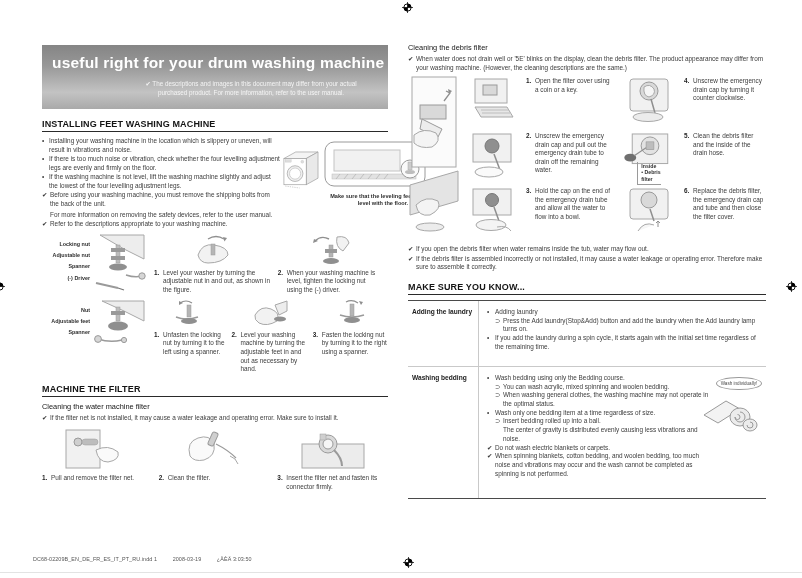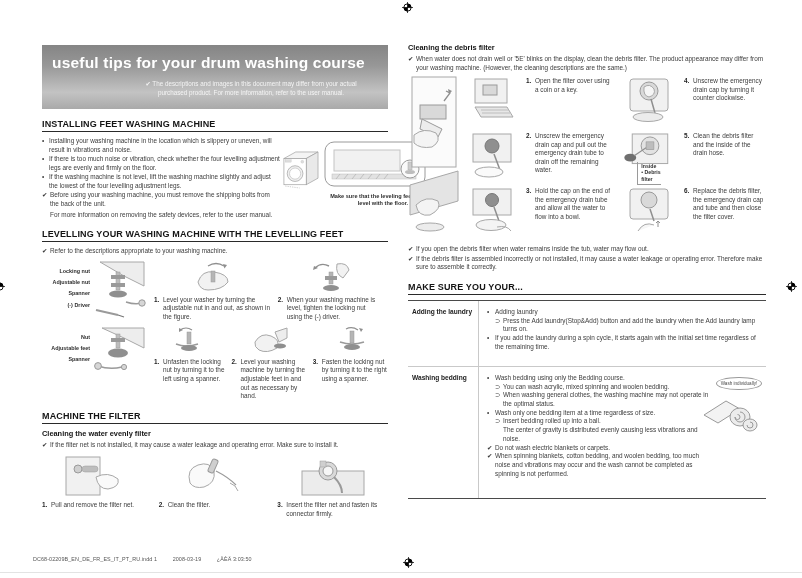--- a/index.html
+++ b/index.html
@@ -10,21 +10,21 @@
   
   .col-left{position:absolute;left:42px;top:45px;width:346px;}
   .col-right{position:absolute;left:408px;top:40px;width:358px;}
   
   .banner{height:64px;background:linear-gradient(180deg,#858585 0%,#979797 32%,#c3c3c3 74%,#a9a9a9 100%);}
   .banner-title{font-size:15.5px;font-weight:bold;color:#ffffff;padding:9px 0 0 10px;letter-spacing:.2px;}
   .banner-note{font-size:6.3px;color:#f4f4f4;text-align:center;margin-top:7px;padding-left:72px;line-height:1.5;}
   
   .h-section{font-size:9px;font-weight:bold;color:#141414;border-bottom:1.8px solid #2a2a2a;
              padding-bottom:2px;margin:10px 0 5px 0;letter-spacing:.15px;}
-  .h-sub{font-size:7.4px;font-weight:bold;color:#141414;margin:3px 0 3px 0;}
+  .h-sub{font-size:7.4px;font-weight:normal;color:#141414;margin:3px 0 3px 0;}
   .check{display:flex;font-size:6.4px;line-height:1.34;margin:1px 0;}
   .check .mk{flex:0 0 8px;}
   .bullet{display:flex;font-size:6.4px;line-height:1.34;margin:0 0 1px 0;}
   .bullet .mk{flex:0 0 7px;}
   .cont-line{font-size:6.4px;line-height:1.34;padding-left:8px;margin-top:1px;}
   
   .install-flex{display:flex;}
   .install-text{width:238px;flex:0 0 238px;}
   .install-fig{flex:1;position:relative;padding-top:4px;}
   .fig-caption{font-size:5.6px;font-weight:bold;text-align:center;line-height:1.3;color:#2e2e2e;margin-top:2px;}
@@ -102,21 +102,21 @@
       <circle cx="6" cy="6" r="4" fill="none" stroke="#000" stroke-width="1"></circle>
       <line x1="6" y1="0" x2="6" y2="12" stroke="#000" stroke-width="0.8"></line>
       <line x1="0" y1="6" x2="12" y2="6" stroke="#000" stroke-width="0.8"></line>
       <path d="M6,2 A4,4 0 0 1 10,6 L6,6 Z" fill="#000"></path>
       <path d="M6,10 A4,4 0 0 1 2,6 L6,6 Z" fill="#000"></path>
     </svg>
 
   <div class="col-left">
 
     <div class="banner">
-      <div class="banner-title">useful tips for your drum washing course</div>
+      <div class="banner-title">useful right for your drum washing machine</div>
       <div class="banner-note">
         <div>✔ The descriptions and images in this document may differ from your actual</div>
         <div>purchased product. For more information, refer to the user manual.</div>
       </div>
     </div>
 
     <div class="h-section">INSTALLING FEET WASHING MACHINE</div>
     <div class="install-flex">
       <div class="install-text">
         <div class="bullet">
@@ -164,21 +164,20 @@
               <rect x="84" y="21" width="4" height="8" fill="#cccccc" stroke="#a8a8a8" stroke-width="0.5"></rect>
               <ellipse cx="86" cy="31" rx="5" ry="2" fill="#bdbdbd"></ellipse>
             </svg>
             <div class="fig-caption">Make sure that the leveling feet legs are level with the floor.</div>
           </div>
         </div>
       </div>
     </div>
     <div class="cont-line">For more information on removing the safety devices, refer to the user manual.</div>
 
-    <div class="h-section">LEVELLING YOUR WASHING MACHINE WITH THE LEVELLING FEET</div>
     <div class="check">
         <span class="mk">✔</span>
         <span>Refer to the descriptions appropriate to your washing machine.</span>
       </div>
 
     <div class="lev-row">
       <div class="lev-diagram">
         <div class="lev-labels">
           <div>Locking nut</div>
           <div>Adjustable nut</div>
@@ -275,21 +274,21 @@
           <path d="M29 2 l4 1 -2 3 z" fill="#8f8f8f"></path>
         </svg>
         <div class="step-txt">
             <b>3.</b>
             <span>Fasten the locking nut by turning it to the right using a spanner.</span>
           </div>
       </div>
     </div>
 
     <div class="h-section">MACHINE THE FILTER</div>
-    <div class="h-sub">Cleaning the water evenly filter</div>
+    <div class="h-sub">Cleaning the water machine filter</div>
     <div class="check">
         <span class="mk">✔</span>
         <span>If the filter net is not installed, it may cause a water leakage and operating error. Make sure to install it.</span>
       </div>
 
     <div class="fsteps">
       <div class="fstep" style="width:108px">
         <svg class="fig" width="66" height="46" viewBox="0 0 66 46">
           <rect x="4" y="4" width="34" height="38" fill="#f1f1f1" stroke="#a8a8a8"></rect>
           <circle cx="16" cy="16" r="4" fill="#cfcfcf" stroke="#9a9a9a"></circle>
@@ -447,21 +446,21 @@
       <div class="check">
           <span class="mk">✔</span>
           <span>If you open the debris filter when water remains inside the tub, water may flow out.</span>
         </div>
       <div class="check">
           <span class="mk">✔</span>
           <span>If the debris filter is assembled incorrectly or not installed, it may cause a water leakage or operating error. Therefore make sure to assemble it correctly.</span>
         </div>
     </div>
 
-    <div class="h-section">MAKE SURE YOU YOUR...</div>
+    <div class="h-section">MAKE SURE YOU KNOW...</div>
 
     <div class="ms-table">
       <div class="ms-row">
         <div class="ms-label">Adding the laundry</div>
         <div class="ms-body row1-body">
           <div class="ln">
               <span class="mk">•</span>
               <span>Adding laundry</span>
             </div>
           <div class="ln i1">

